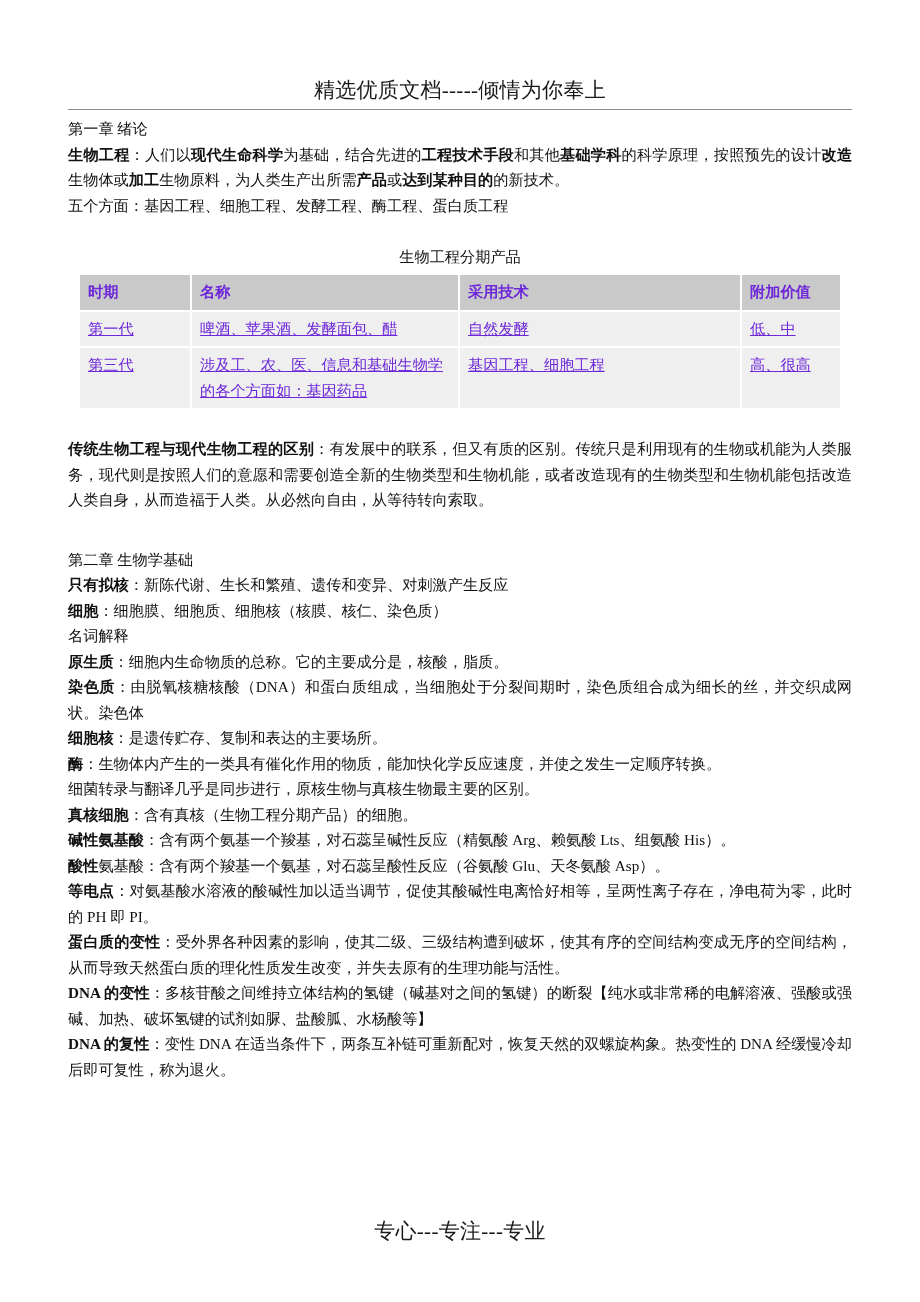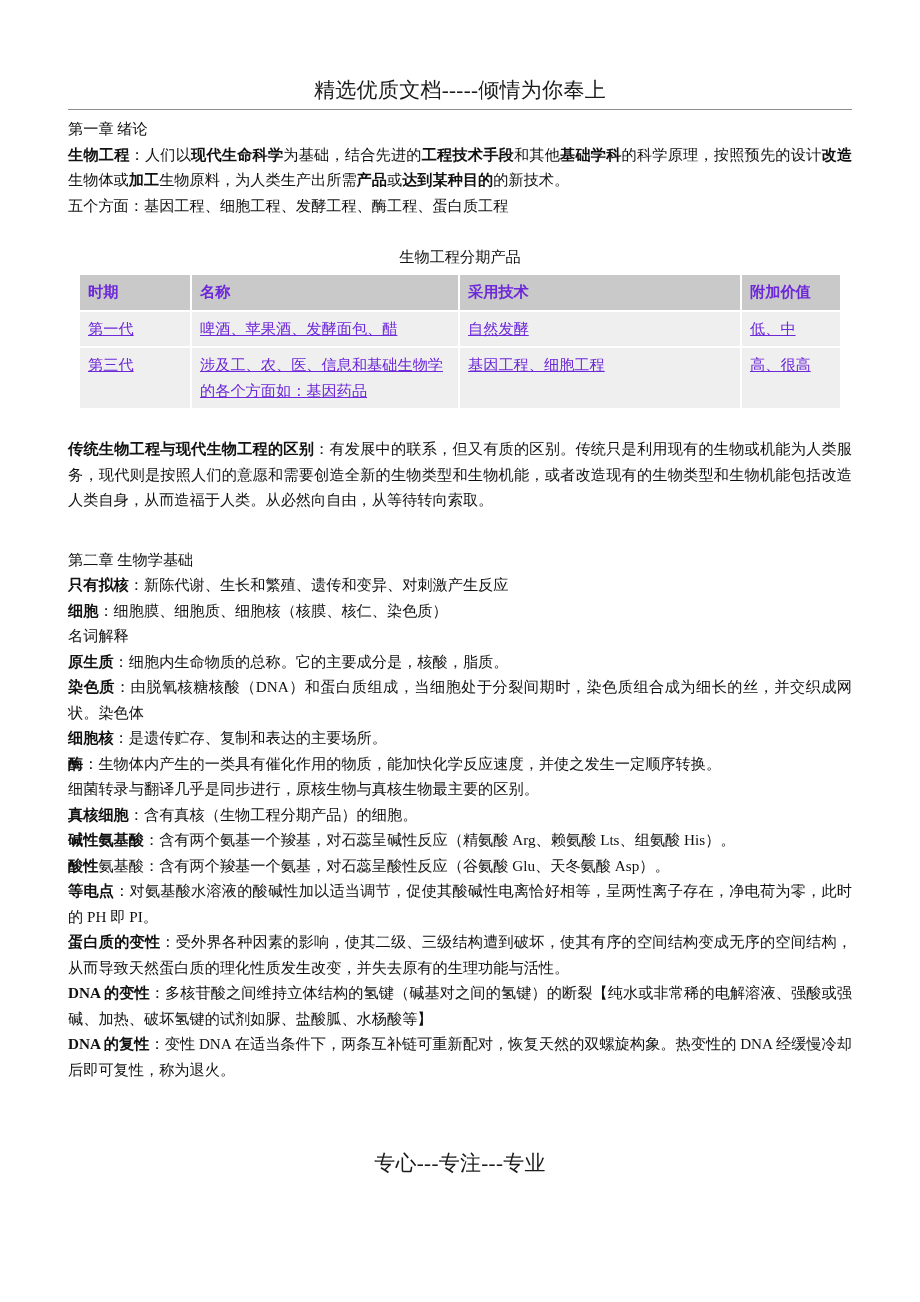--- a/index.html
+++ b/index.html
@@ -98,21 +98,21 @@
   .col-a { width: 112px; }
   .col-b { width: 268px; }
   .col-c { width: 282px; }
   .col-d { width: 100px; }
 
   
   .doc-footer {
     position: absolute;
     left: 0;
     right: 0;
-    top: 1149px;
+    top: 1217px;
     text-align: center;
     font-size: 21px;
     letter-spacing: 0.3px;
     color: #1a1a1a;
   }
 </style>
 </head>
 <body>
 
 <div class="page">

